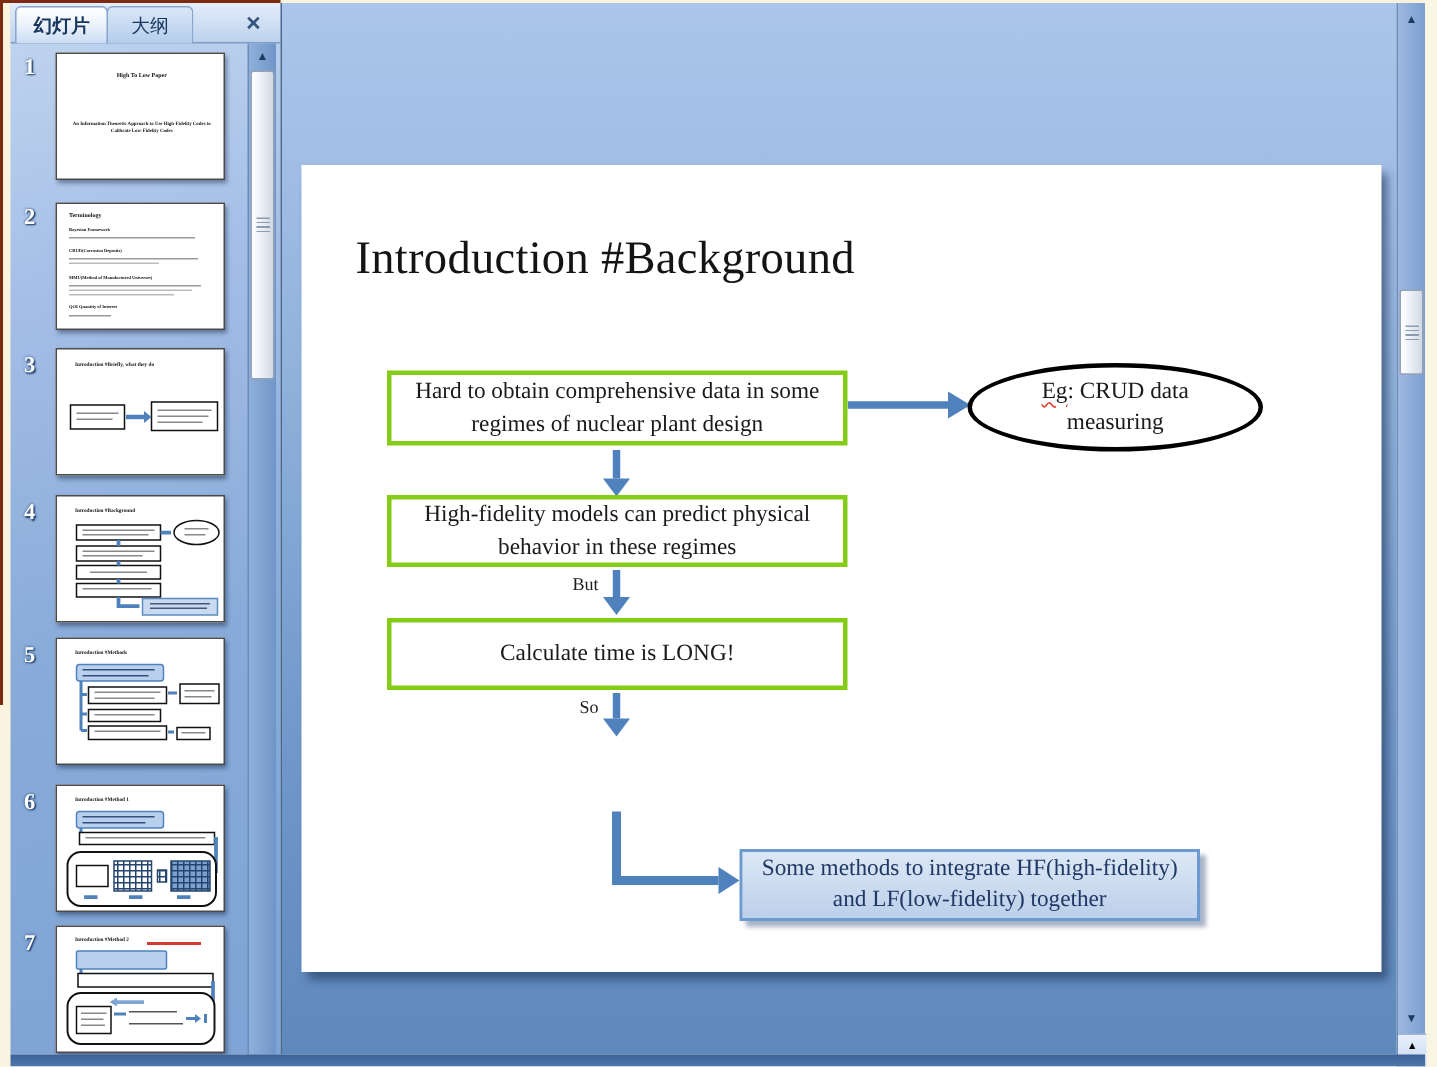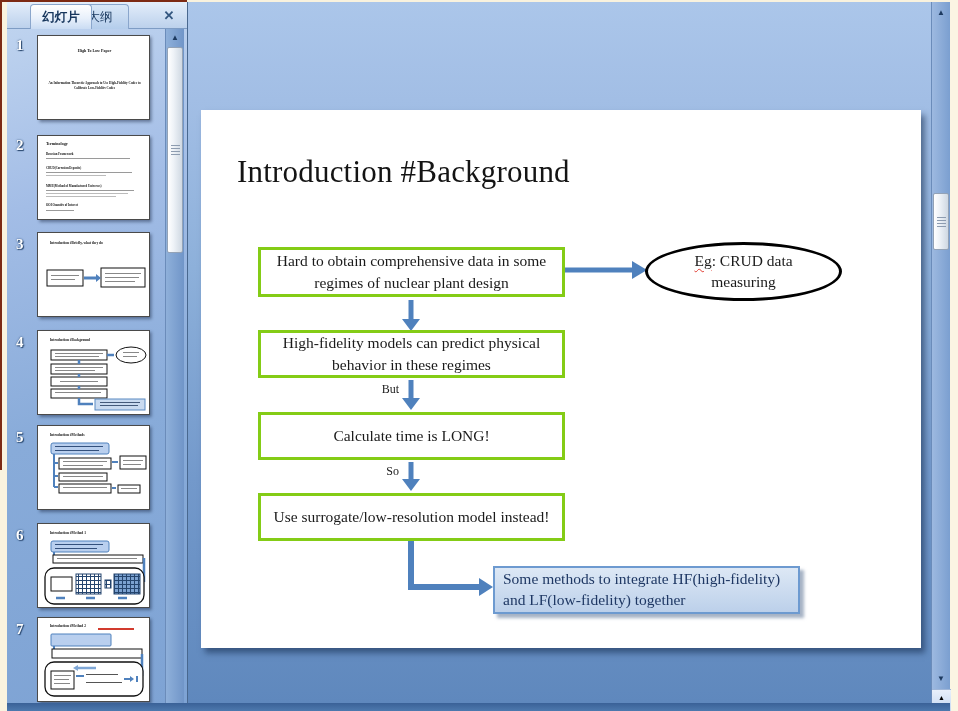--- a/index.html
+++ b/index.html
@@ -19,21 +19,21 @@
 
   
   #left-panel { left:7px; top:2px; width:180px; height:701px;
     background:linear-gradient(165deg,#c2d6f0 0%,#a3bde6 28%,#88abd9 60%,#7ea3d4 100%); }
   #tabbar { left:0; top:0; width:180px; height:27px;
     background:linear-gradient(180deg,#e4eefa,#bcd1ec); border-bottom:1px solid #7e9cc4; }
   .tab { position:absolute; top:2px; height:25px; line-height:24px; text-align:center;
     font-size:12.5px; color:#17365d; border:1px solid #8aa6cc; border-bottom:none;
     border-radius:4px 4px 0 0; cursor:default; }
   #tab-slides { left:3px; width:62px; font-weight:bold;
-    background:linear-gradient(180deg,#ffffff,#e8f0fb 55%,#cadcf3); z-index:2;margin-left:20px; }
+    background:linear-gradient(180deg,#ffffff,#e8f0fb 55%,#cadcf3); z-index:2; }
   #tab-outline { left:64px; width:58px;
     background:linear-gradient(180deg,#d9e7f7,#b4cdeb); }
   #panel-close { right:8px; top:4px; width:20px; height:20px; text-align:center;
     line-height:19px; font-size:13px; font-weight:bold; color:#33567f; }
 
   
   .num { position:absolute; left:9px; width:20px; font-family:"Liberation Serif",serif;
     font-weight:bold; font-size:15px; color:#ffffff;
     text-shadow:1px 1px 1px #27466e, 0 0 2px #27466e; }
   .card { position:absolute; left:30px; width:113px; height:85px; background:#ffffff;
@@ -70,21 +70,21 @@
   #flow-ellipse { position:absolute; left:444px; top:132px; width:197px; height:59px;
     border:3px solid #000; border-radius:50%; background:#fff; display:flex;
     align-items:center; justify-content:flex-end; text-align:center; font-size:15.5px;
     line-height:1.3; color:#1a1a1a; padding:0 18px; }
   .misspell { text-decoration:underline wavy #e03c31 1px; text-underline-offset:2px; }
   .flow-label { position:absolute; width:50px; text-align:right; font-size:12px;
     color:#1a1a1a; }
   #flow-result { position:absolute; left:292px; top:456px; width:307px; height:48px;
     background:linear-gradient(180deg,#dde8f5,#bcd0ea); border:2px solid #6d9ad0;
     box-shadow:4px 4px 3px rgba(108,128,158,.6); display:flex; align-items:center;
-    justify-content:center; text-align:left; font-size:15.5px; line-height:1.35;
+    justify-content:center; text-align:center; font-size:15.5px; line-height:1.35;
     color:#1f3864; padding:0 8px; }
 
   
   #main-scrollbar { left:931px; top:2px; width:19px; height:709px;
     background:linear-gradient(90deg,#9db9e0,#7b9fd0); border-left:1px solid #6b8cba; }
   #msb-up { top:3px; }
   #msb-down { top:669px; }
   #msb-nav { position:absolute; left:0; top:687px; width:19px; height:24px;
     background:linear-gradient(180deg,#e9f0fb,#c2d6f0); border-top:1px solid #9fb6d8;
     text-align:center; color:#000; font-size:7px; line-height:8px; padding-top:4px; }
@@ -286,21 +286,20 @@
     <div class="fbox" style="top:137px;height:50px">Hard to obtain comprehensive data in some regimes of nuclear plant design</div>
 
     <div id="flow-ellipse">
       <span><span class="misspell">Eg</span><span>: CRUD data measuring</span></span>
     </div>
 
     <div class="fbox" style="top:220px;height:48px">High-fidelity models can predict physical behavior in these regimes</div>
     <div class="flow-label" style="left:148px;top:272px">But</div>
     <div class="fbox" style="top:302px;height:48px">Calculate time is LONG!</div>
     <div class="flow-label" style="left:148px;top:354px">So</div>
-    <div class="fbox" style="top:383px;height:48px">Use surrogate/low-resolution model instead!</div>
     <div id="flow-result">Some methods to integrate HF(high-fidelity) and LF(low-fidelity) together</div>
   </div>
 </div>
 
 <div class="abs" id="main-scrollbar">
   <div class="sb-arrow" id="msb-up">▲</div>
   <div class="sb-thumb" style="top:191px;height:57px">
     <div class="sb-grip"></div>
   </div>
   <div class="sb-arrow" id="msb-down">▼</div>

